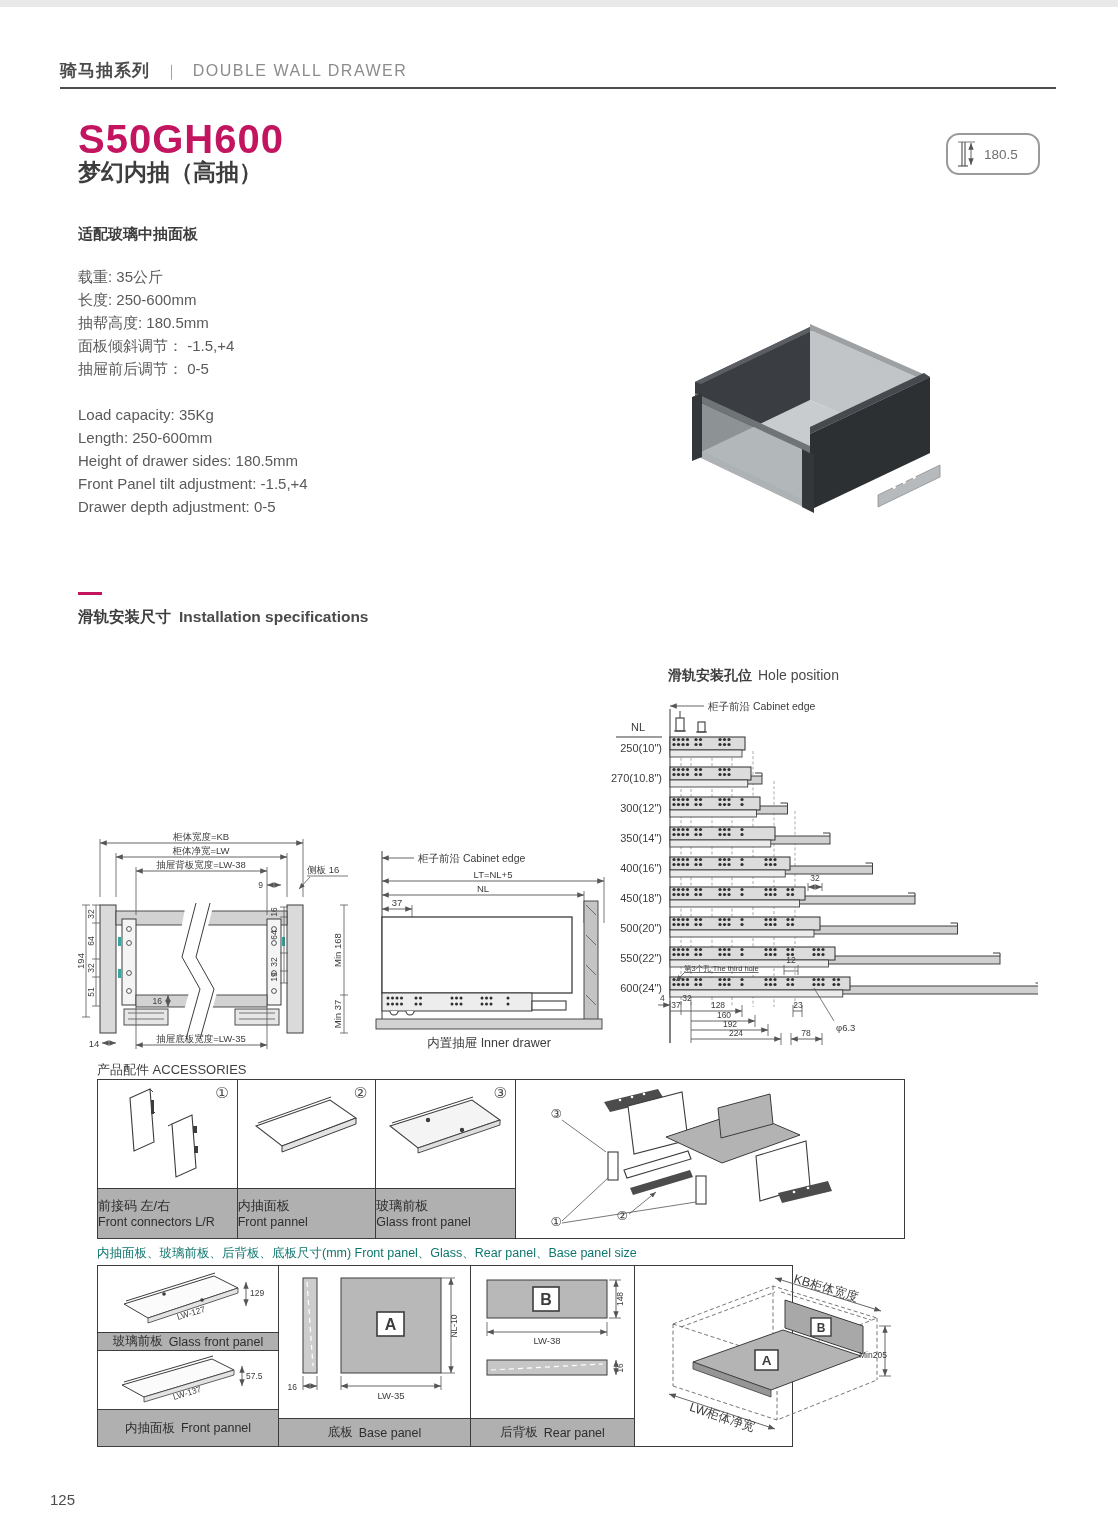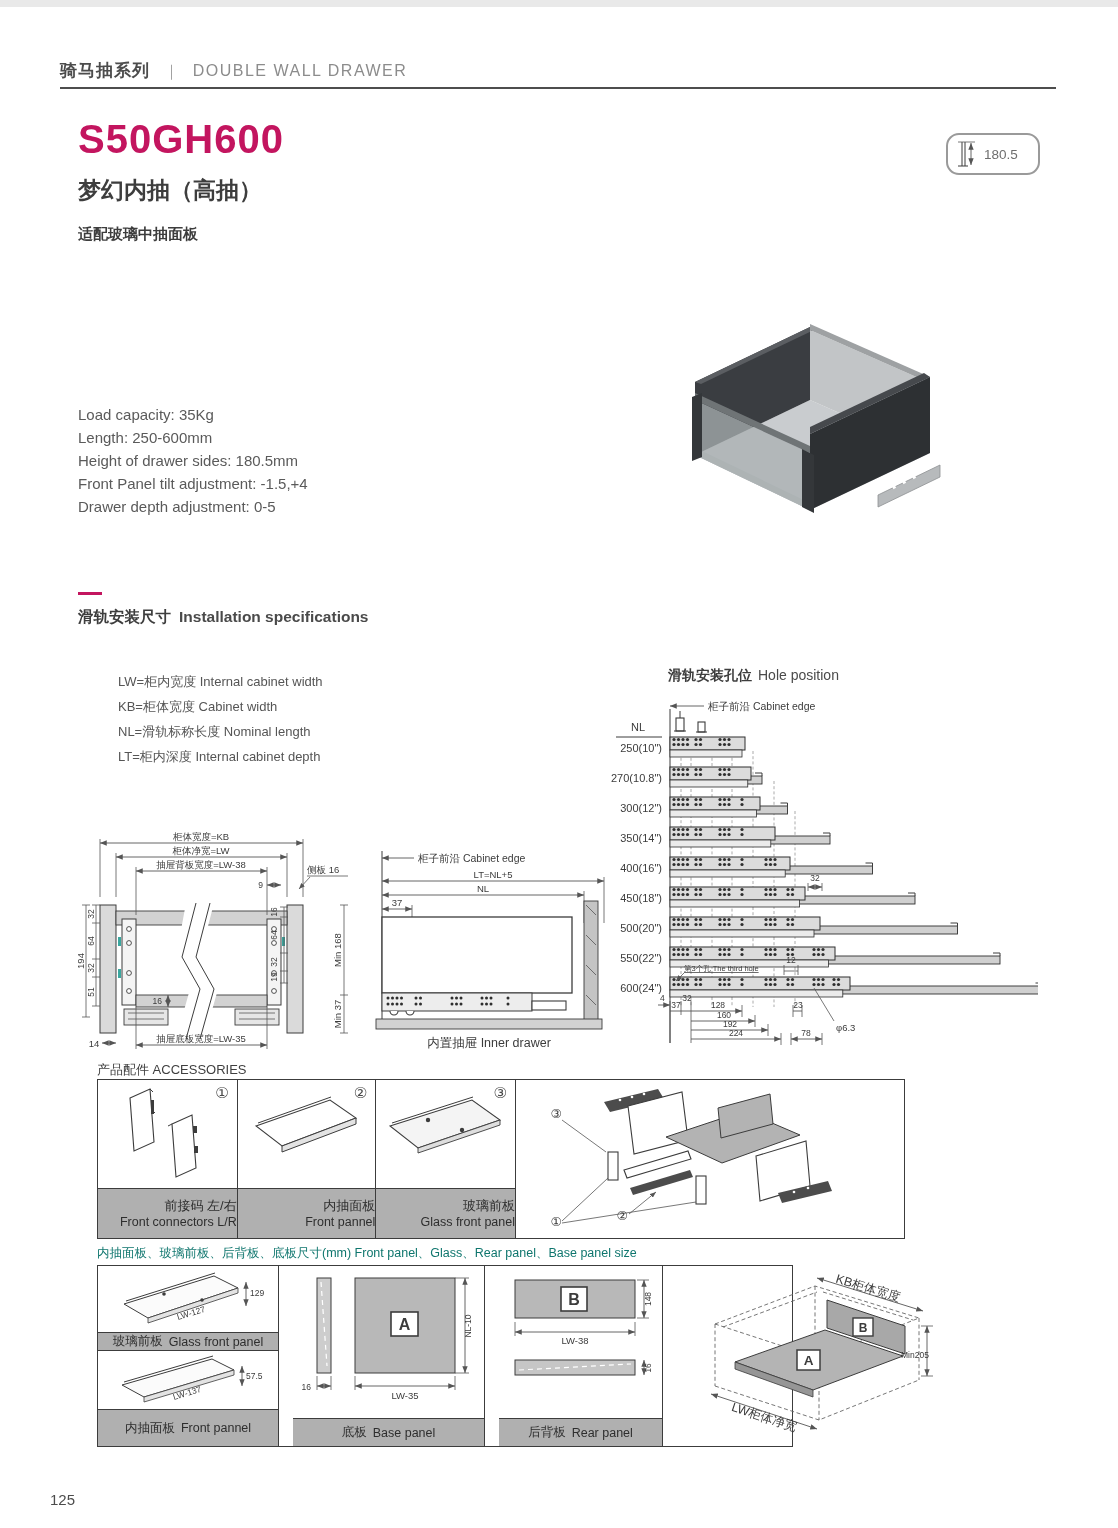--- a/index.html
+++ b/index.html
@@ -7,21 +7,21 @@
         font-family:"Liberation Sans","DejaVu Sans",sans-serif;color:#3d3d3d;overflow:hidden;}
   .abs{position:absolute;}
   
   .hdr-row{position:absolute;left:60px;top:52px;display:flex;align-items:baseline;gap:14px;}
   .hdr-cn{font-size:17px;font-weight:bold;color:#4c4c4c;letter-spacing:1px;}
   .hdr-div{color:#9a9a9a;font-size:15px;}
   .hdr-en{font-size:16px;color:#8c8c8c;letter-spacing:1.5px;}
   .hdr-rule{position:absolute;left:60px;top:80px;width:996px;height:2px;background:#4d4d4d;}
   
   .model{position:absolute;left:78px;top:110px;font-size:40px;font-weight:bold;color:#c3155f;letter-spacing:1px;}
-  .name-cn{position:absolute;left:78px;top:168px;font-size:23px;font-weight:bold;color:#3d3d3d;font-family:Liberation Mono, monospace;}
+  .name-cn{position:absolute;left:78px;top:150px;font-size:23px;font-weight:bold;color:#3d3d3d;font-family:Liberation Mono, monospace;}
   .name-en{position:absolute;left:78px;top:196px;font-size:15px;font-weight:bold;color:#4d4d4d;}
   .note-cn{position:absolute;left:78px;top:218px;font-size:15px;font-weight:bold;color:#3d3d3d;}
   
   .badge{position:absolute;left:946px;top:126px;width:94px;height:42px;border:2px solid #9a9a9a;border-radius:13px;
          display:flex;align-items:center;gap:6px;padding:0 8px;box-sizing:border-box;}
   .badge-val{font-size:13.5px;color:#6e6e6e;}
   
   .speclist{position:absolute;left:78px;font-size:15px;color:#5a5a5a;line-height:23px;}
   
   .red-dash{position:absolute;left:78px;top:585px;width:24px;height:3px;background:#c3155f;}
@@ -53,27 +53,27 @@
   .t11{font-size:11px;} .t12{font-size:12.5px;} .tb{font-weight:bold;}
   
   .acc-head{position:absolute;left:97px;top:1054px;font-size:13px;color:#3f3f3f;}
   .acc-table{position:absolute;left:97px;top:1072px;width:808px;height:160px;display:flex;
              border:1.3px solid #3c3c3c;box-sizing:border-box;background:#fff;}
   .acc-col{position:relative;border-right:1.3px solid #3c3c3c;box-sizing:border-box;display:flex;flex-direction:column;}
   .acc-col:last-child{border-right:none;}
   .acc-img{position:relative;height:108px;background:#fff;}
   .acc-num{position:absolute;right:8px;top:4px;font-size:15px;color:#4a4a4a;}
   .acc-cap{height:49px;border-top:1.3px solid #3c3c3c;background:#b0b0b0;display:flex;flex-direction:column;
-           align-items:flex-end;justify-content:center;line-height:17px;}
+           align-items:flex-start;justify-content:center;line-height:17px;}
   .acc-cap .cn{font-size:13px;color:#2e2e2e;}
   .acc-cap .en{font-size:12.5px;color:#2e2e2e;}
   .psize-cap{position:absolute;left:97px;top:1238px;font-size:12.5px;color:#0f766e;}
   
   .btable{position:absolute;left:97px;top:1258px;width:696px;height:182px;display:flex;
-          border:1.3px solid #3c3c3c;box-sizing:border-box;background:#fff;gap:14px;}
+          border:1.3px solid #3c3c3c;box-sizing:border-box;background:#fff;}
   .bcol{position:relative;border-right:1.3px solid #3c3c3c;box-sizing:border-box;display:flex;flex-direction:column;}
   .bcol:last-child{border-right:none;}
   .bimg{position:relative;background:#fff;}
   .bcap{background:#b0b0b0;border-top:1.2px solid #3c3c3c;display:flex;align-items:center;justify-content:center;
         gap:6px;font-size:12.5px;color:#2e2e2e;}
   .bcap.mid{border-bottom:1.2px solid #3c3c3c;}
   .pageno{position:absolute;left:50px;top:1484px;font-size:15px;color:#4c4c4c;}
 </style>
 </head>
 <body>
@@ -103,20 +103,27 @@
     <svg width="22" height="32" viewBox="0 0 22 32">
       <line x1="6" y1="4" x2="6" y2="28" class="ln"></line>
       <line x1="9" y1="4" x2="9" y2="28" class="ln"></line>
       <line x1="2" y1="28" x2="12" y2="28" class="ln"></line>
       <line x1="15" y1="5" x2="15" y2="27" class="dimA" marker-start="url(#arr)" marker-end="url(#arr)"></line>
       <line x1="2" y1="4" x2="19" y2="4" class="dim"></line>
     </svg>
     <span class="badge-val">180.5</span>
   </div>
 
+  <div class="speclist" style="top:258px">
+    <div>载重: 35公斤</div>
+    <div>长度: 250-600mm</div>
+    <div>抽帮高度: 180.5mm</div>
+    <div>面板倾斜调节： -1.5,+4</div>
+    <div>抽屉前后调节： 0-5</div>
+  </div>
   <div class="speclist" style="top:396px">
     <div>Load capacity: 35Kg</div>
     <div>Length: 250-600mm</div>
     <div>Height of drawer sides: 180.5mm</div>
     <div>Front Panel tilt adjustment:  -1.5,+4</div>
     <div>Drawer depth adjustment:  0-5</div>
   </div>
 
   <svg class="abs" style="left:640px;top:298px" width="350" height="238" viewBox="0 0 350 238">
 
@@ -139,26 +146,20 @@
 
     <polygon points="238,190 300,160 300,172 238,202" fill="#b7babc" stroke="#8e9193" stroke-width="0.8"></polygon>
     <rect x="252" y="178" width="3" height="6" fill="#ffffff" transform="rotate(-26 253 181)"></rect>
     <rect x="262" y="173" width="3" height="6" fill="#ffffff" transform="rotate(-26 263 176)"></rect>
     <rect x="272" y="168" width="3" height="6" fill="#ffffff" transform="rotate(-26 273 171)"></rect>
   </svg>
 
   <div class="red-dash"></div>
   <div class="sec-head">
     <span class="cn">滑轨安装尺寸</span><span class="en">Installation specifications</span>
-  </div>
-  <div class="legend">
-    <div>LW=柜内宽度  Internal cabinet width</div>
-    <div>KB=柜体宽度 Cabinet width</div>
-    <div>NL=滑轨标称长度  Nominal length</div>
-    <div>LT=柜内深度  Internal cabinet depth</div>
   </div>
 
   <div class="hp-title">
     <span class="cn">滑轨安装孔位</span><span class="en">Hole position</span>
   </div>
 
   <svg class="abs" style="left:608px;top:684px" width="430" height="376" viewBox="0 0 430 376">
 
     <line x1="62" y1="18" x2="62" y2="352" class="ln"></line>
     <line x1="62" y1="15" x2="96" y2="15" class="dimA" marker-start="url(#arr)"></line>

